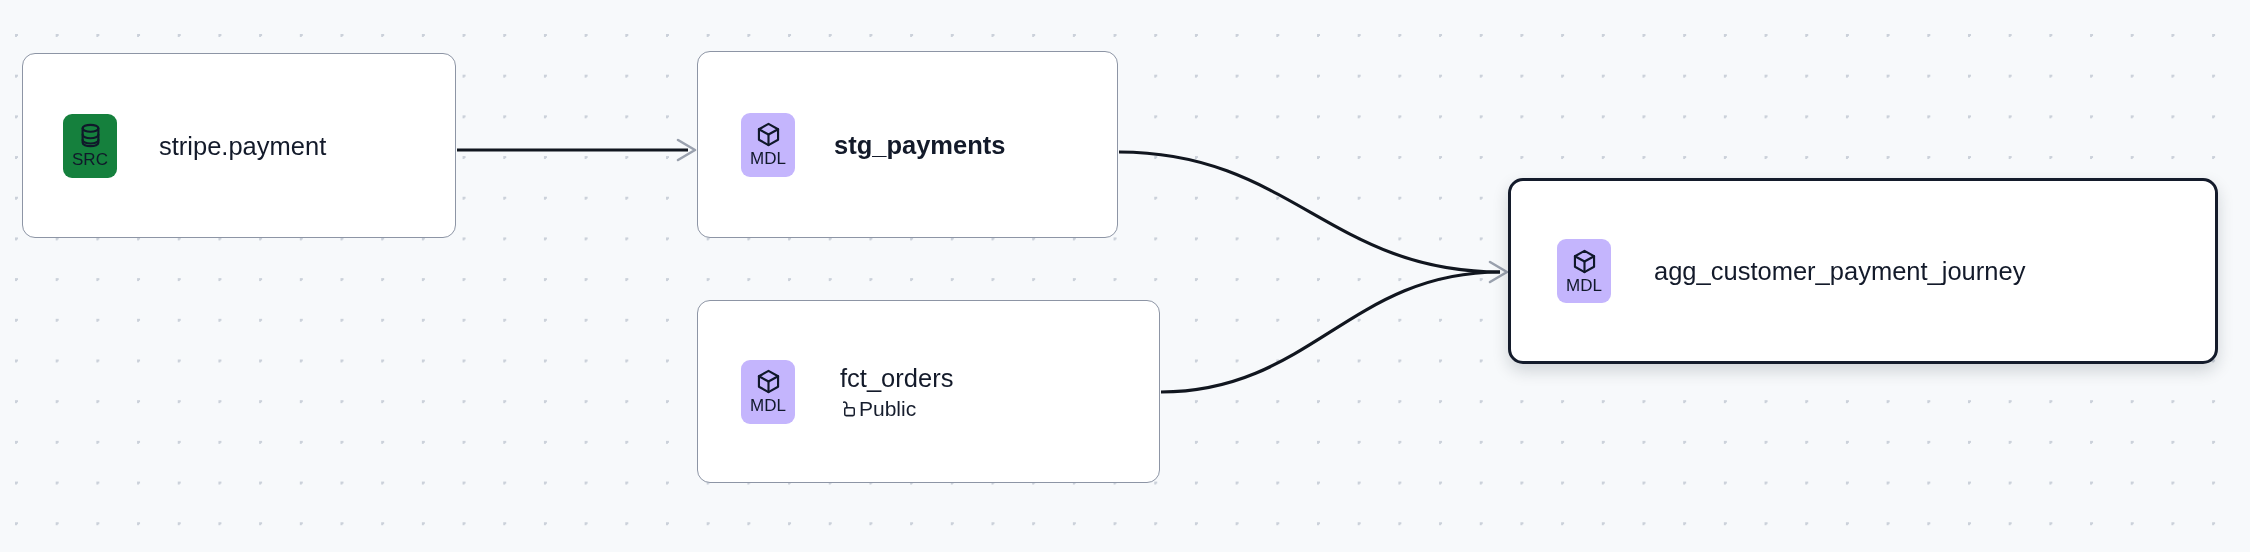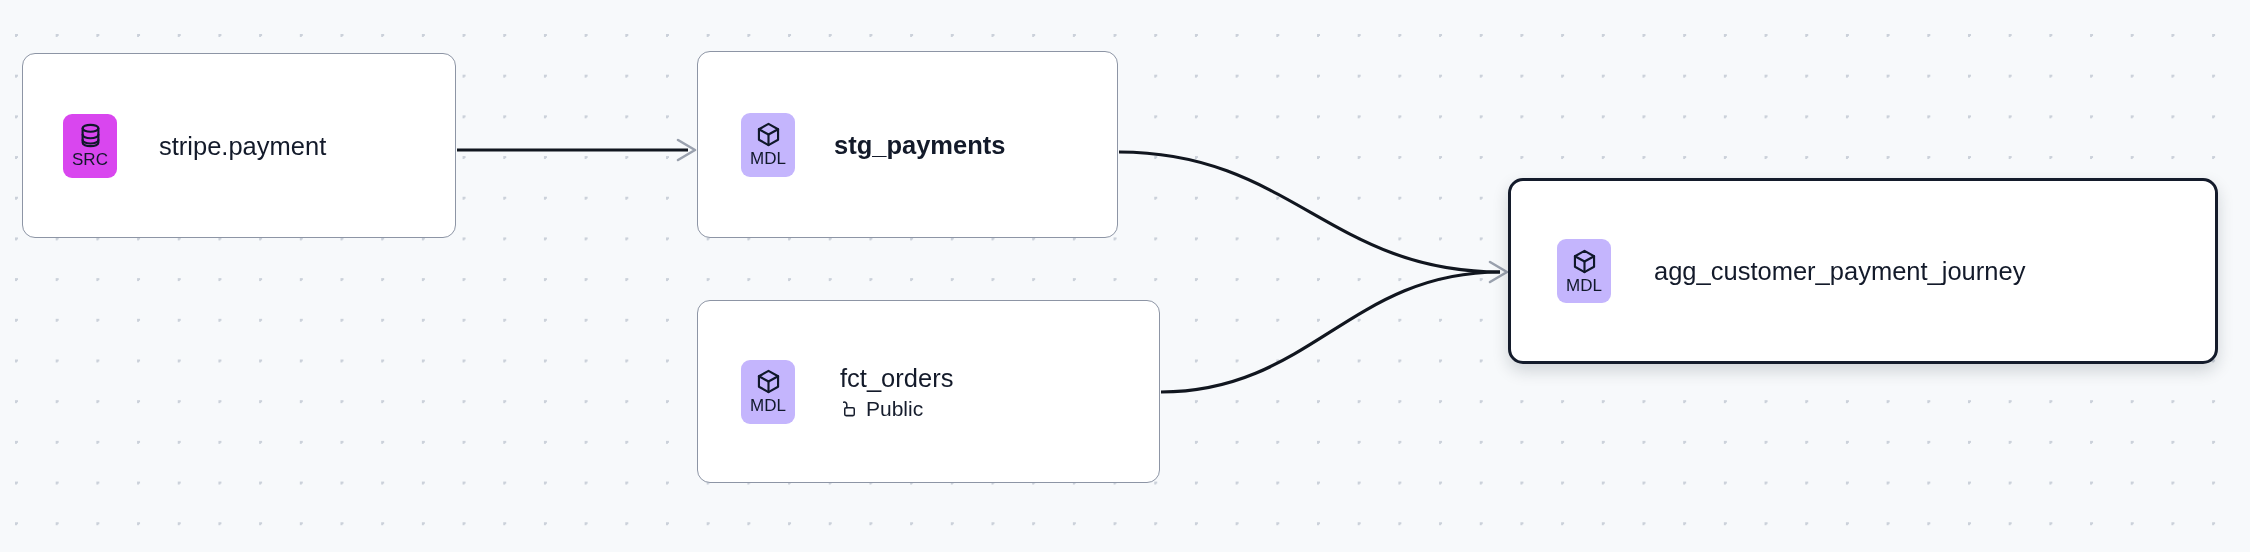--- a/index.html
+++ b/index.html
@@ -51,21 +51,21 @@
     flex: 0 0 auto;
     width: 54px;
     height: 64px;
     border-radius: 9px;
     display: flex;
     flex-direction: column;
     align-items: center;
     justify-content: center;
     gap: 1px;
   }
-  .badge.src { background: #d946ef; }
+  .badge.src { background: #15803d; }
   .badge.mdl { background: #c4b5fd; }
 
   .badge .glyph {
     display: block;
     line-height: 0;
   }
   .badge .badge-text {
     font-size: 17px;
     line-height: 19px;
     color: #10182a;
@@ -84,21 +84,20 @@
     font-size: 25.5px;
     line-height: 30px;
     color: #131a2a;
     white-space: nowrap;
     font-family: "Liberation Sans", sans-serif;
   }
 
   .node-sub {
     display: flex;
     align-items: center;
-    gap: 7px;
     margin-top: 3px;
     font-size: 21px;
     line-height: 25px;
     color: #161d2d;
     white-space: nowrap;
   }
   .node-sub .lock-glyph { display: block; line-height: 0; }
 
   
   #node-stripe-payment   { left: 22px;   top: 53px;  width: 434px; height: 185px; padding-left: 40px; }

